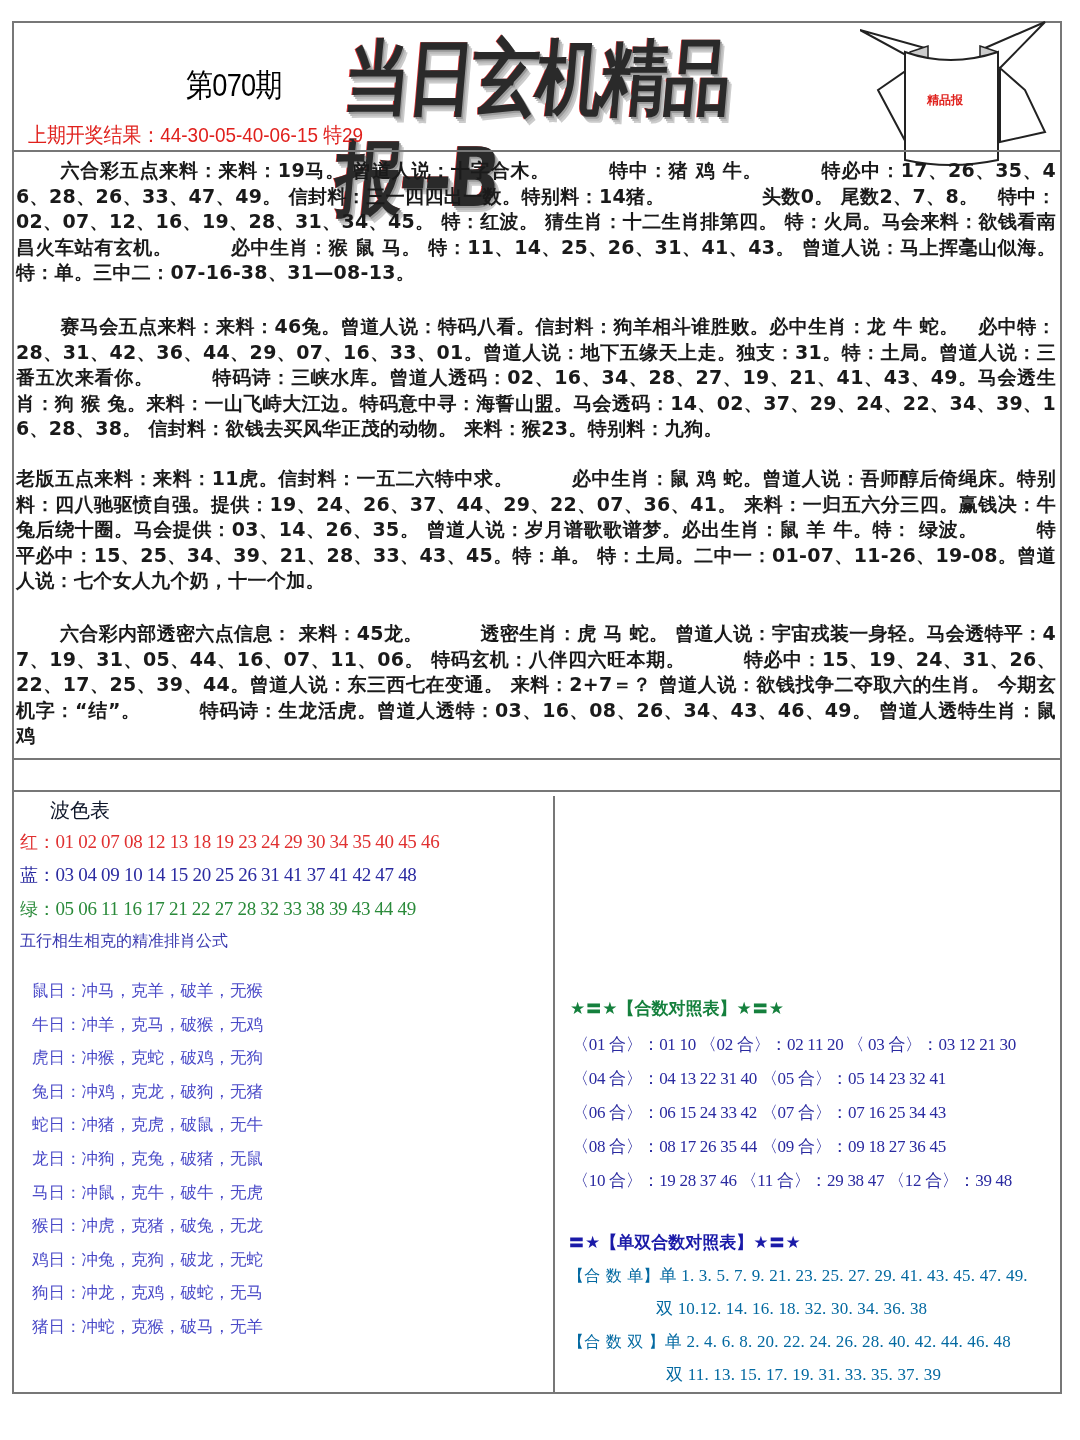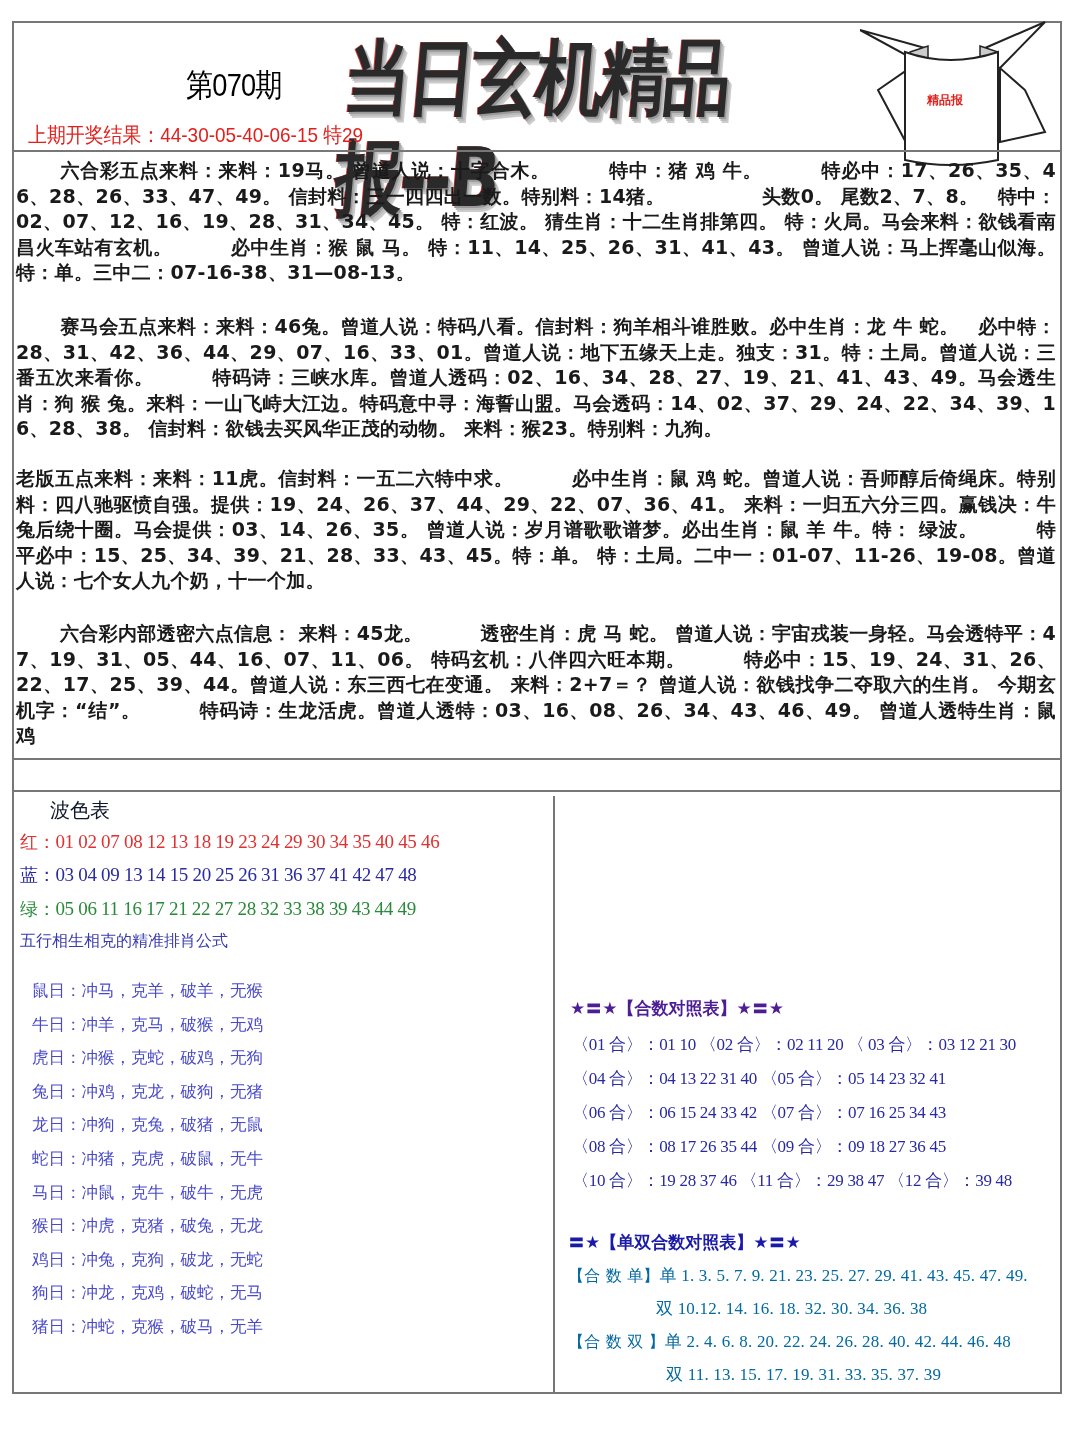--- a/index.html
+++ b/index.html
@@ -47,21 +47,21 @@
               letter-spacing: -0.3px; }
   .wave-row .lbl { font-family: "DejaVu Sans", sans-serif; font-size: 18px; }
   .wave-red { top: 830px; color: #e03030; }
   .wave-blue { top: 863px; color: #2a2aa0; }
   .wave-green { top: 897px; color: #2a8a3a; }
 
   .formula-title { position: absolute; left: 20px; top: 931px; font-size: 16px; color: #3a3ab0; }
   .day-list { position: absolute; left: 20px; top: 962px; margin: 12px; padding: 0; list-style: none; }
   .day-list li { height: 33.6px; line-height: 33.6px; font-size: 16.5px; color: #4a4ac8; }
 
-  .pair-title { position: absolute; left: 570px; top: 997px; font-size: 17px; color: #4c1d95; font-weight: bold; }
+  .pair-title { position: absolute; left: 570px; top: 997px; font-size: 17px; color: #15803d; font-weight: bold; }
   .pair-list { position: absolute; left: 572px; top: 1028px; margin: 0; padding: 0; list-style: none; }
   .pair-list li { height: 34px; line-height: 34px; font-size: 17px; color: #2a2aa0;
                   font-family: "Liberation Serif", serif; letter-spacing: -0.3px; }
   .oe-title { position: absolute; left: 568px; top: 1231px; font-size: 17px; color: #1a1aa8; font-weight: bold; text-align: center; }
   .oe-row { position: absolute; font-size: 17px; color: #0369a1; font-family: "Liberation Serif", serif; letter-spacing: 0.2px; }
   .oe-row .cjk { font-family: "DejaVu Sans", sans-serif; font-size: 16px; }
   .oe1 { left: 568px; top: 1264px; }
   .oe2 { left: 656px; top: 1297px; }
   .oe3 { left: 568px; top: 1330px; }
   .oe4 { left: 666px; top: 1363px; }
@@ -93,34 +93,34 @@
 <div class="spacer-box"></div>
 
 <div class="bottom"></div>
 <div class="divider-v"></div>
 
 <div class="wave-title">波色表</div>
 <div class="wave-row wave-red">
   <span class="lbl">红：</span><span>01 02 07 08 12 13 18 19 23 24 29 30 34 35 40 45 46</span>
 </div>
 <div class="wave-row wave-blue">
-  <span class="lbl">蓝：</span><span>03 04 09 13 14 15 20 25 26 31 36 37 41 42 47 48</span>
+  <span class="lbl">蓝：</span><span>03 04 09 10 14 15 20 25 26 31 41 37 41 42 47 48</span>
 </div>
 <div class="wave-row wave-green">
   <span class="lbl">绿：</span><span>05 06 11 16 17 21 22 27 28 32 33 38 39 43 44 49</span>
 </div>
 
 <div class="formula-title">五行相生相克的精准排肖公式</div>
 <ul class="day-list">
   <li>鼠日：冲马，克羊，破羊，无猴</li>
   <li>牛日：冲羊，克马，破猴，无鸡</li>
   <li>虎日：冲猴，克蛇，破鸡，无狗</li>
   <li>兔日：冲鸡，克龙，破狗，无猪</li>
+  <li>蛇日：冲猪，克虎，破鼠，无牛</li>
   <li>龙日：冲狗，克兔，破猪，无鼠</li>
-  <li>蛇日：冲猪，克虎，破鼠，无牛</li>
   <li>马日：冲鼠，克牛，破牛，无虎</li>
   <li>猴日：冲虎，克猪，破兔，无龙</li>
   <li>鸡日：冲兔，克狗，破龙，无蛇</li>
   <li>狗日：冲龙，克鸡，破蛇，无马</li>
   <li>猪日：冲蛇，克猴，破马，无羊</li>
 </ul>
 
 <div class="pair-title">★〓★【合数对照表】★〓★</div>
 <ul class="pair-list">
   <li>〈01 合〉：01 10 〈02 合〉：02 11 20 〈 03 合〉：03 12 21 30</li>

